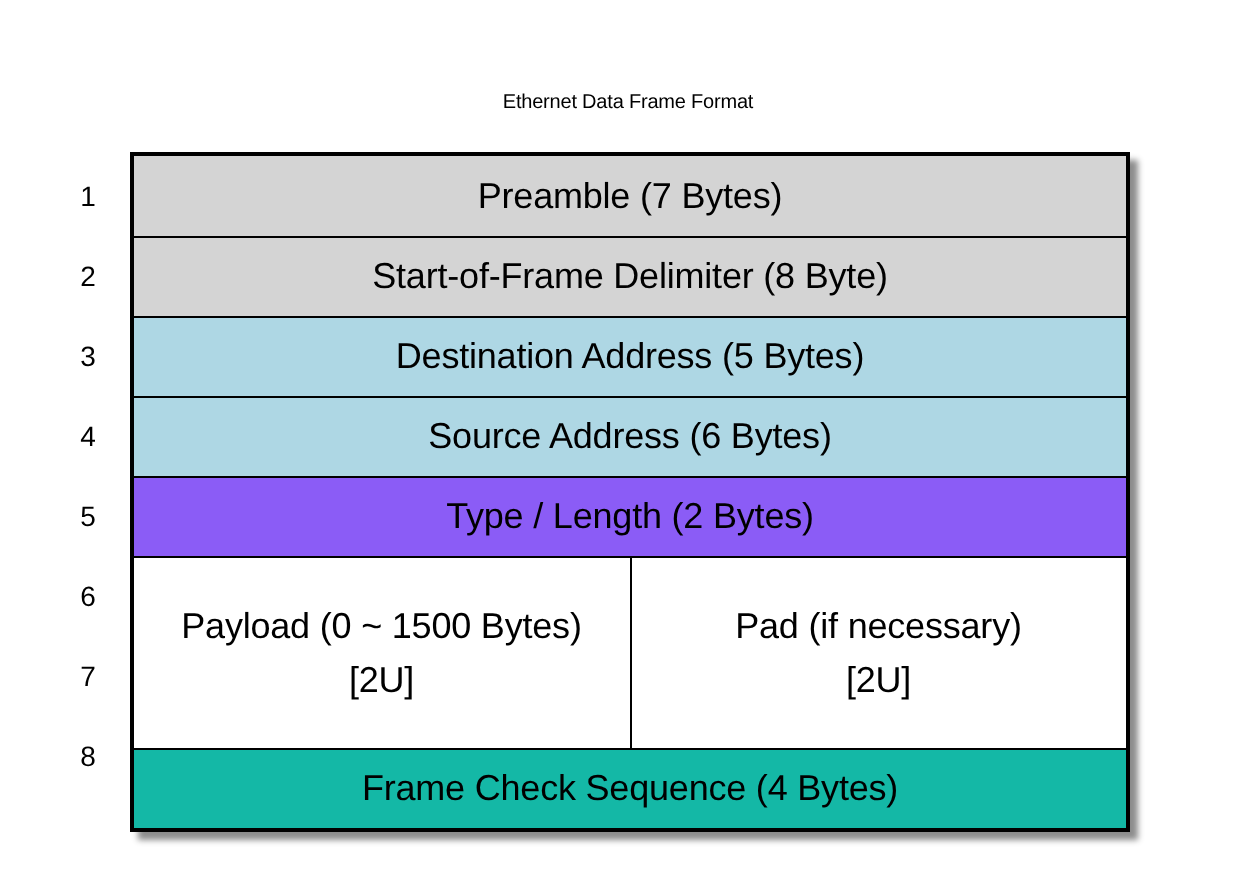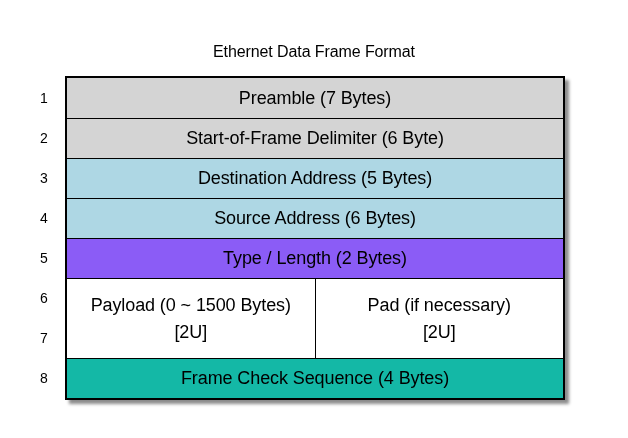--- a/index.html
+++ b/index.html
@@ -11,21 +11,21 @@
     font-family: "Liberation Sans", sans-serif;
     color: #000000;
     overflow: hidden;
   }
   .title-block {
     position: absolute;
     top: 44px;
     left: 0;
     width: 628px;
     text-align: center;
-    font-size: 16px;
+    font-size: 10px;
     line-height: 15px;
     letter-spacing: -0.1px;
   }
   .numbers-col {
     position: absolute;
     top: 78px;
     left: 30px;
     width: 28px;
   }
   .num-slot {
@@ -50,21 +50,21 @@
     height: 40px;
     display: flex;
     align-items: center;
     justify-content: center;
     font-size: 18px;
     letter-spacing: -0.1px;
     border-top: 1.5px solid #000000;
   }
   .frow:first-child { border-top: none; }
   .frow.double {
-    height: 80px;
+    height: 96px;
     align-items: stretch;
     justify-content: flex-start;
     padding: 0;
   }
   .fcell {
     flex: 1 1 0;
     display: flex;
     flex-direction: column;
     align-items: center;
     justify-content: center;
@@ -91,21 +91,21 @@
     <div class="num-slot">6</div>
     <div class="num-slot">7</div>
     <div class="num-slot">8</div>
   </div>
 
   <div class="frame-table">
     <div class="frow" style="background: rgb(212, 212, 212);">
       <span>Preamble (7 Bytes)</span>
     </div>
     <div class="frow" style="background: rgb(212, 212, 212);">
-      <span>Start-of-Frame Delimiter (6 Byte)</span>
+      <span>Start-of-Frame Delimiter (8 Byte)</span>
     </div>
     <div class="frow" style="background: rgb(174, 215, 228);">
       <span>Destination Address (5 Bytes)</span>
     </div>
     <div class="frow" style="background: rgb(174, 215, 228);">
       <span>Source Address (6 Bytes)</span>
     </div>
     <div class="frow" style="background: #8b5cf6;">
       <span>Type / Length (2 Bytes)</span>
     </div>

